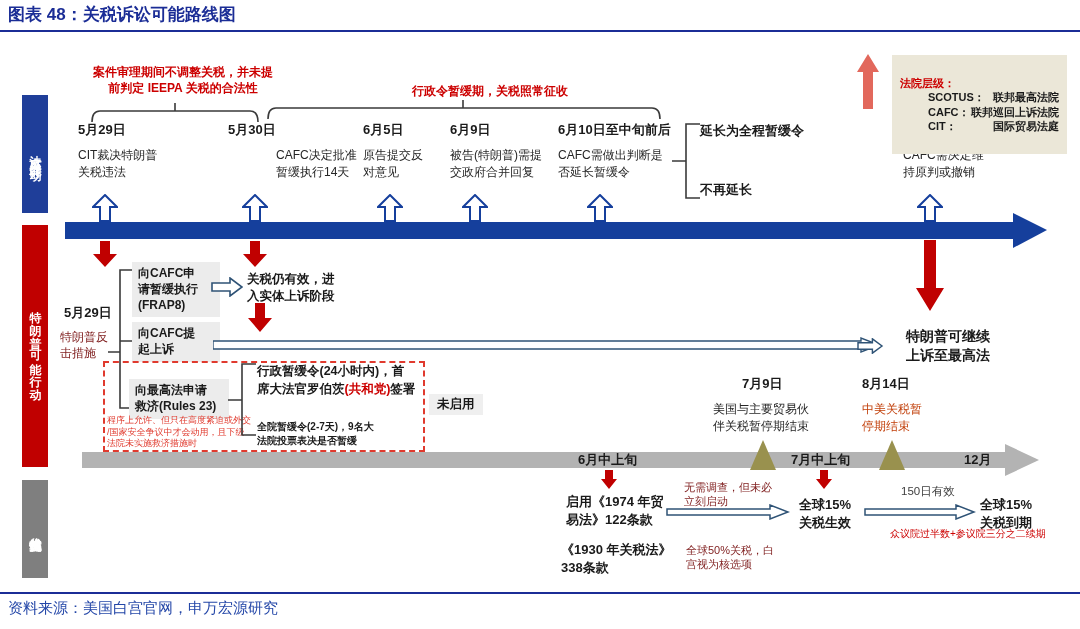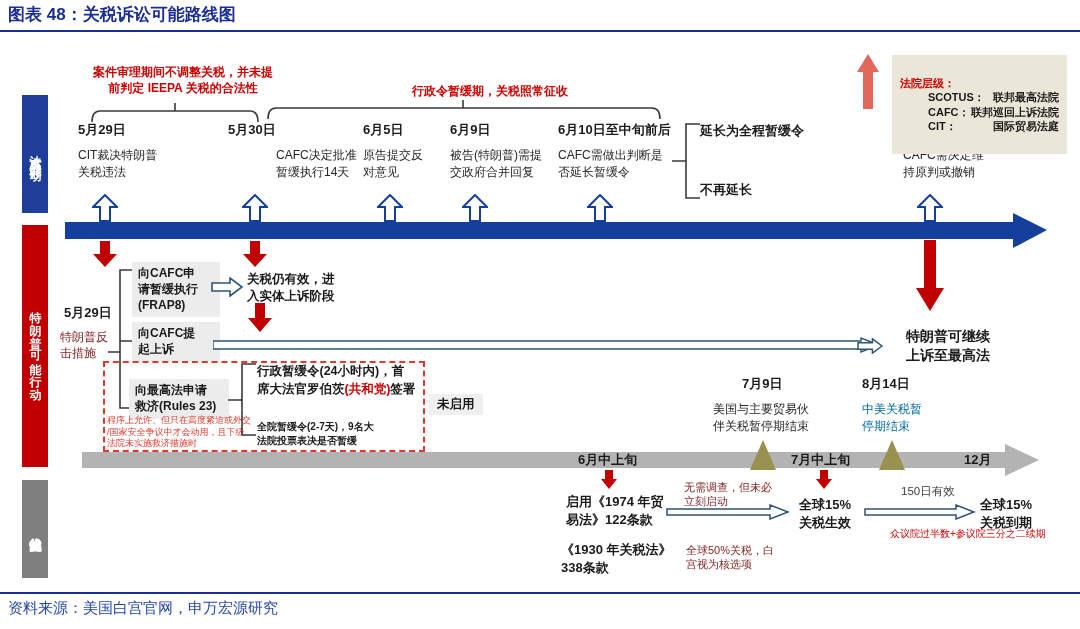--- a/index.html
+++ b/index.html
@@ -90,21 +90,21 @@
   .barlbl{top:452px;font-size:13px;font-weight:bold;line-height:16px;}
   #lbl-jun{left:578px;} #lbl-jul{left:791px;} #lbl-dec{left:964px;}
   .tri{top:440px;width:0;height:0;border-left:13px solid transparent;border-right:13px solid transparent;
        border-bottom:30px solid #99914e;}
   #tri1{left:750px;} #tri2{left:879px;}
   .redxs{top:470px;width:18px;height:20px;}
   #dnb1{left:600px;} #dnb2{left:815px;}
   #jul9-date{left:742px;top:375px;font-size:13px;}
   #jul9-desc{left:713px;top:401px;font-size:12px;line-height:1.38;color:#262626;}
   #aug14-date{left:862px;top:375px;font-size:13px;}
-  #aug14-desc{left:862px;top:401px;font-size:12px;line-height:1.38;color:#0369a1;}
+  #aug14-desc{left:862px;top:401px;font-size:12px;line-height:1.38;color:#c2410c;}
   #act1974{left:566px;top:493px;font-size:13px;line-height:1.38;}
   #noinv{left:684px;top:480px;font-size:11px;line-height:1.3;}
   #arr-b1{left:666px;top:504px;}
   #g15eff{left:799px;top:496px;font-size:13px;line-height:1.38;}
   #act1930{left:561px;top:541px;font-size:13px;line-height:1.38;}
   #nuclear{left:686px;top:543px;font-size:11px;line-height:1.3;}
   #valid150{left:901px;top:484px;font-size:11.5px;color:#404040;}
   #arr-b2{left:864px;top:504px;}
   #g15exp{left:980px;top:496px;font-size:13px;line-height:1.38;}
   #renewal{left:890px;top:527px;font-size:10px;}

